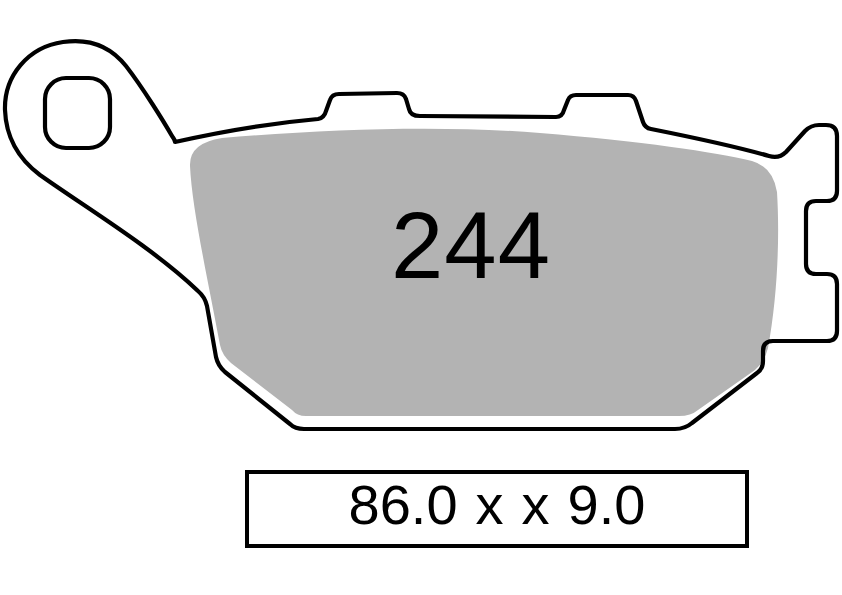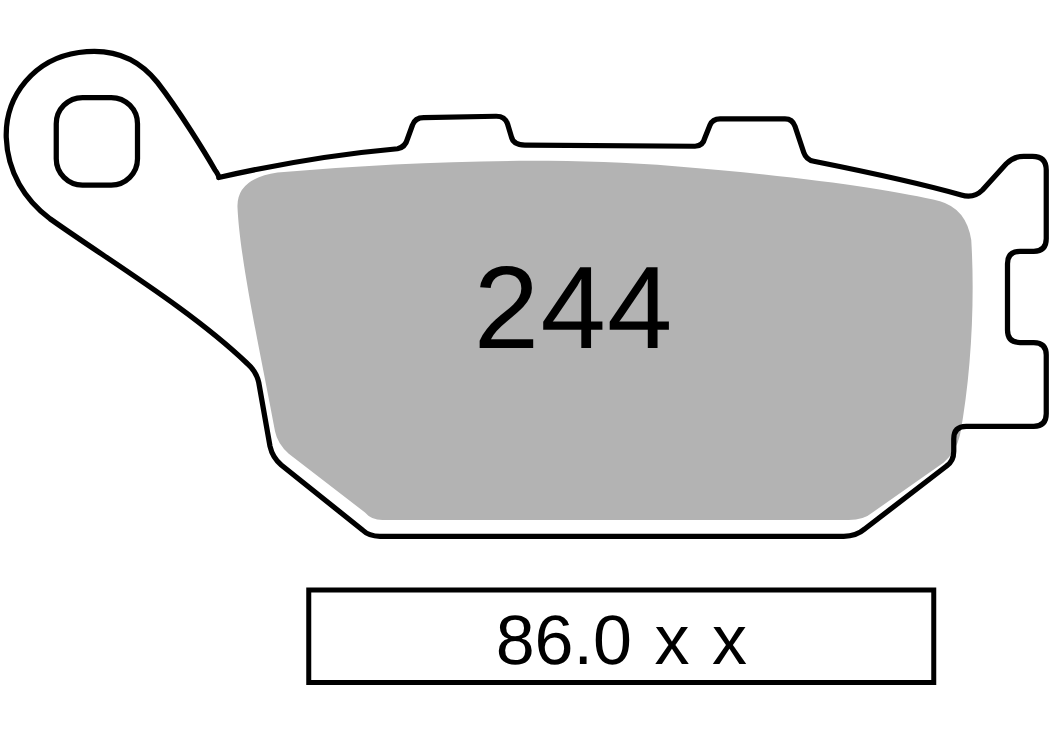--- a/index.html
+++ b/index.html
@@ -17,40 +17,39 @@
     height: 595px;
     background: #ffffff;
   }
   .drawing-svg {
     position: absolute;
     left: 0;
     top: 0;
   }
   .part-number {
     position: absolute;
-    left: 459px;
+    left: 471px;
     top: 246px;
     transform: translate(-50%, -50%);
     font-size: 94px;
     line-height: 1;
     color: #000;
     white-space: nowrap;
     letter-spacing: 1px;
   }
   .dims-box {
     position: absolute;
     left: 245px;
     top: 470px;
     width: 504px;
     height: 78px;
     box-sizing: border-box;
     border: 4px solid #000;
     background: #ffffff;
     display: flex;
-    align-items: center;
     justify-content: center;
     gap: 18px;
   }
   .dims-box .dim-part {
     position: relative;
     top: 3px;
     font-size: 56px;
     line-height: 1;
     color: #000;
     white-space: pre;
@@ -134,15 +133,16 @@
 
     <rect x="45" y="78" width="65" height="70" rx="21" ry="21" fill="#ffffff" stroke-width="4.2" stroke="#000000"></rect>
   </svg>
 
   <div class="part-number">244</div>
 
   <div class="dims-box">
     <span class="dim-part">86.0</span>
     <span class="dim-part">x</span>
     <span class="dim-part">x</span>
+    <span class="dim-part">9.0</span>
   </div>
 
 </div>
 
 </body></html>

